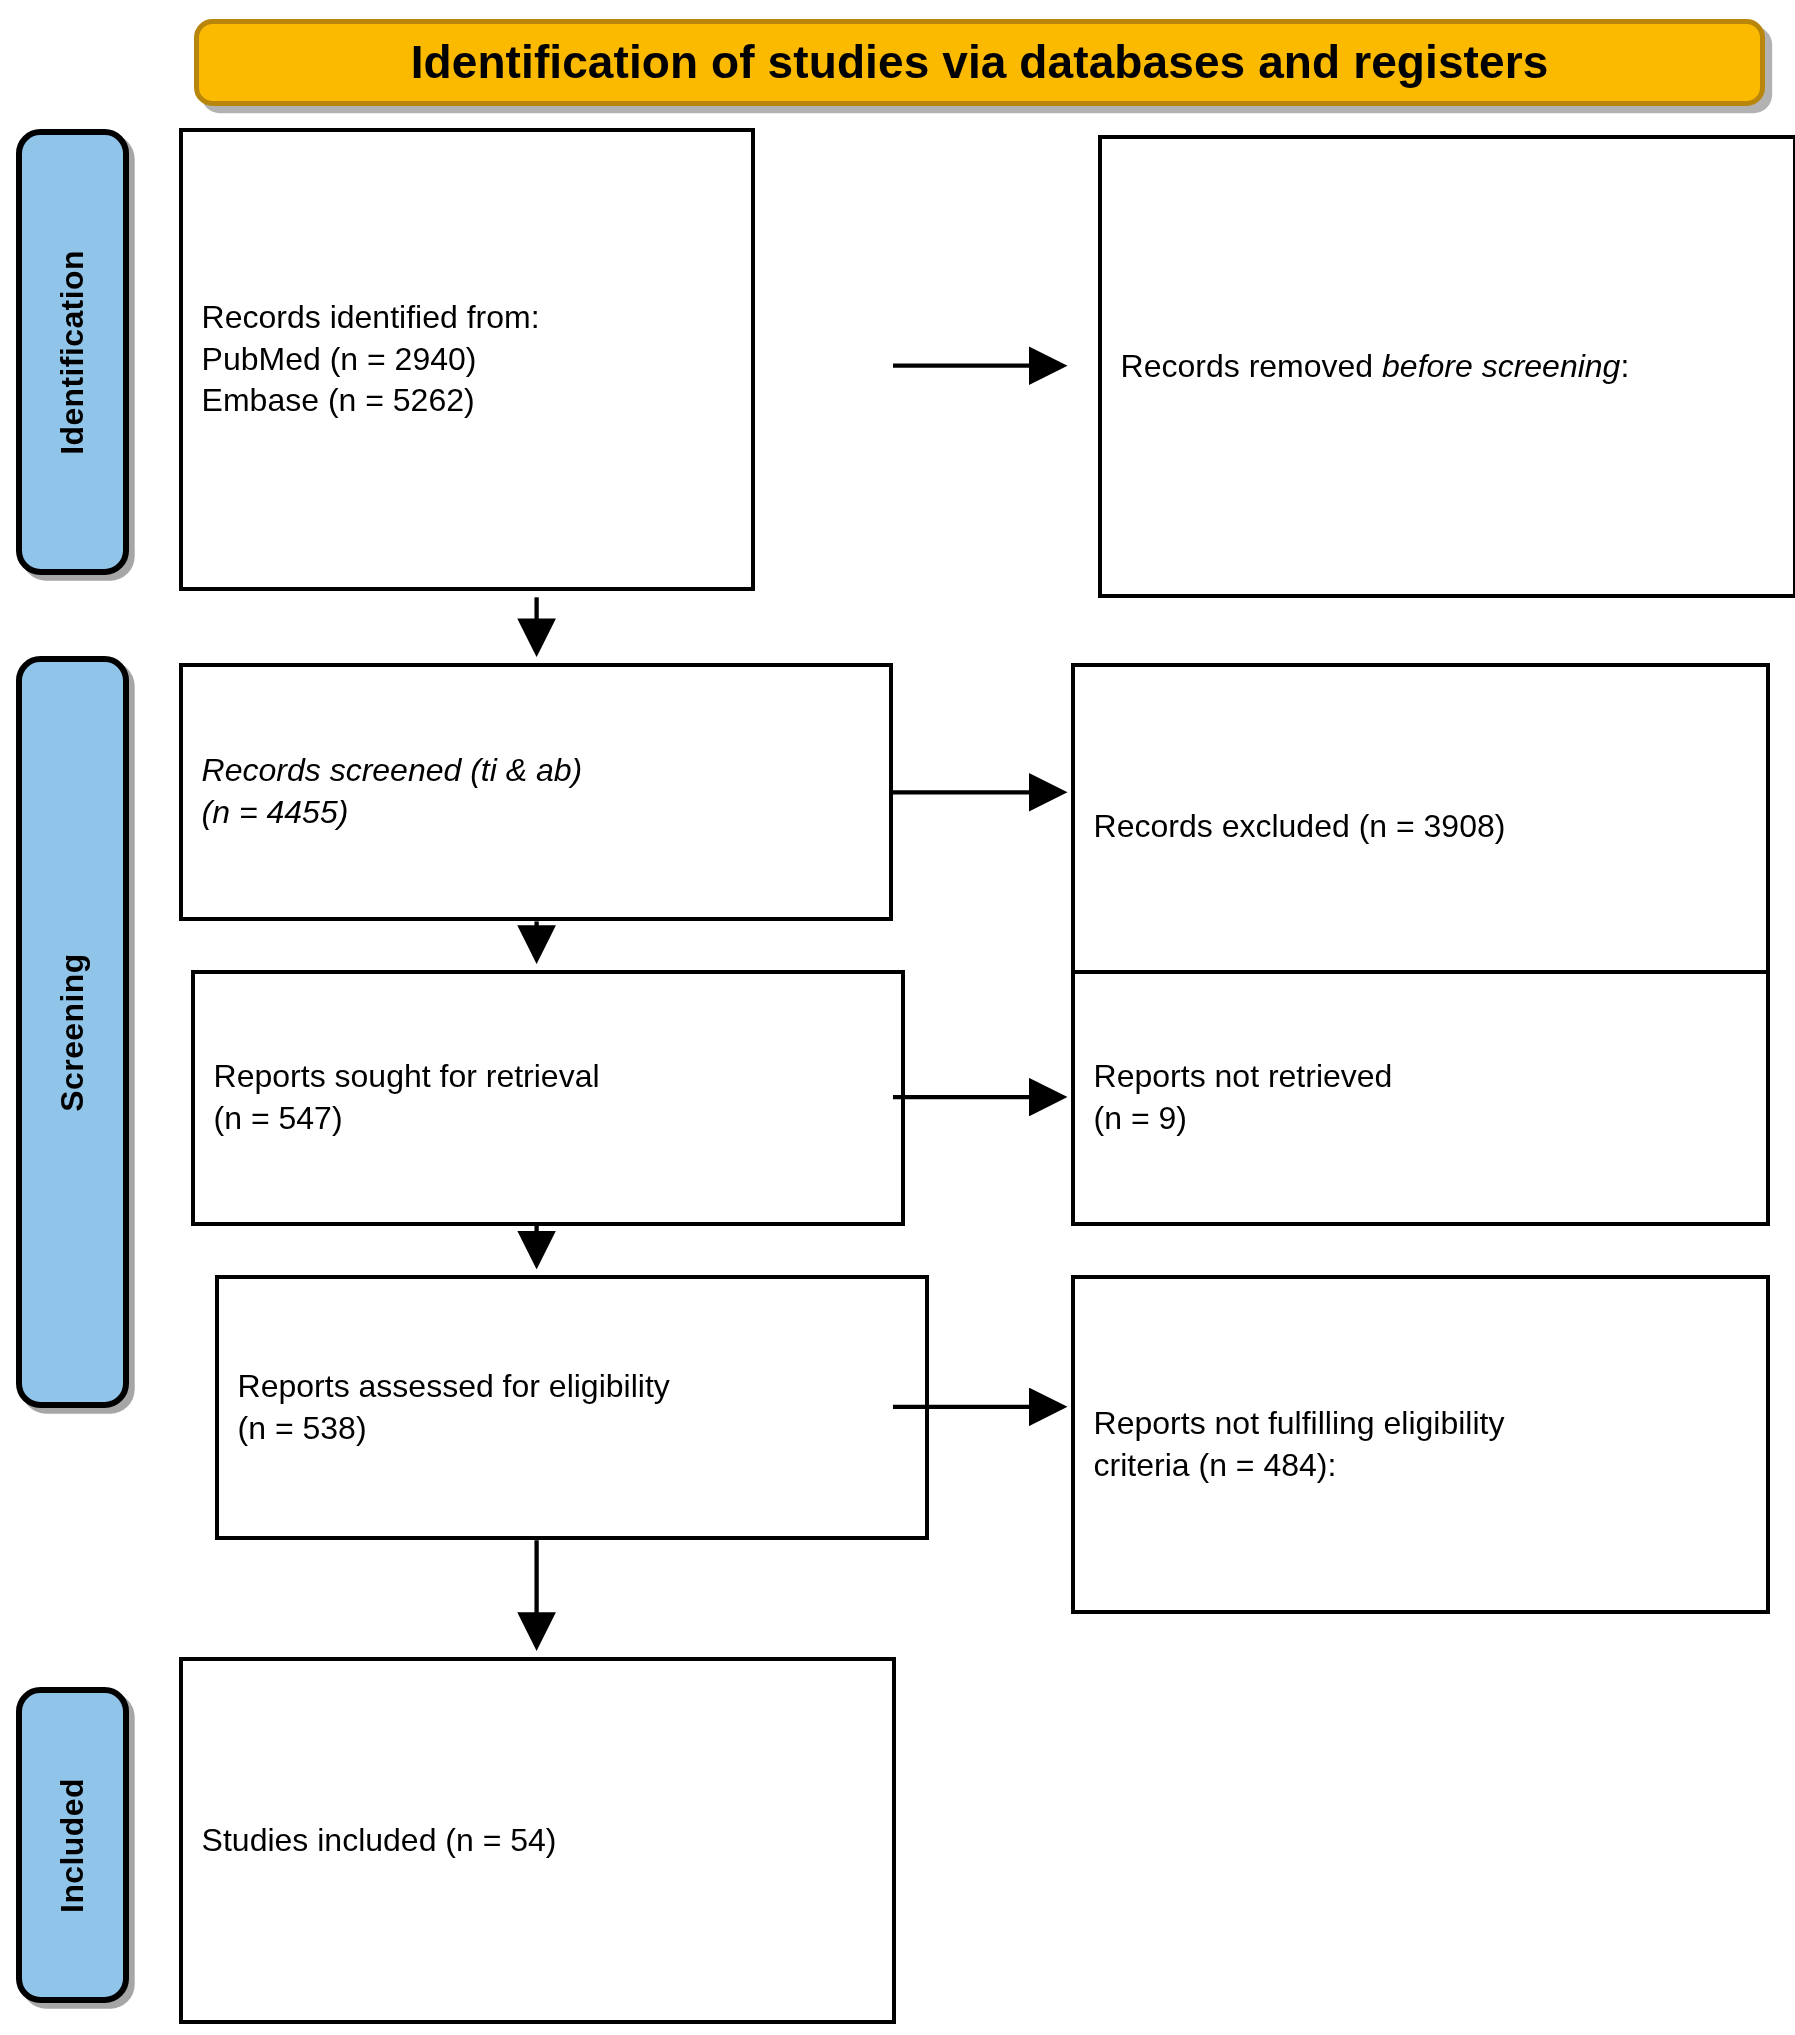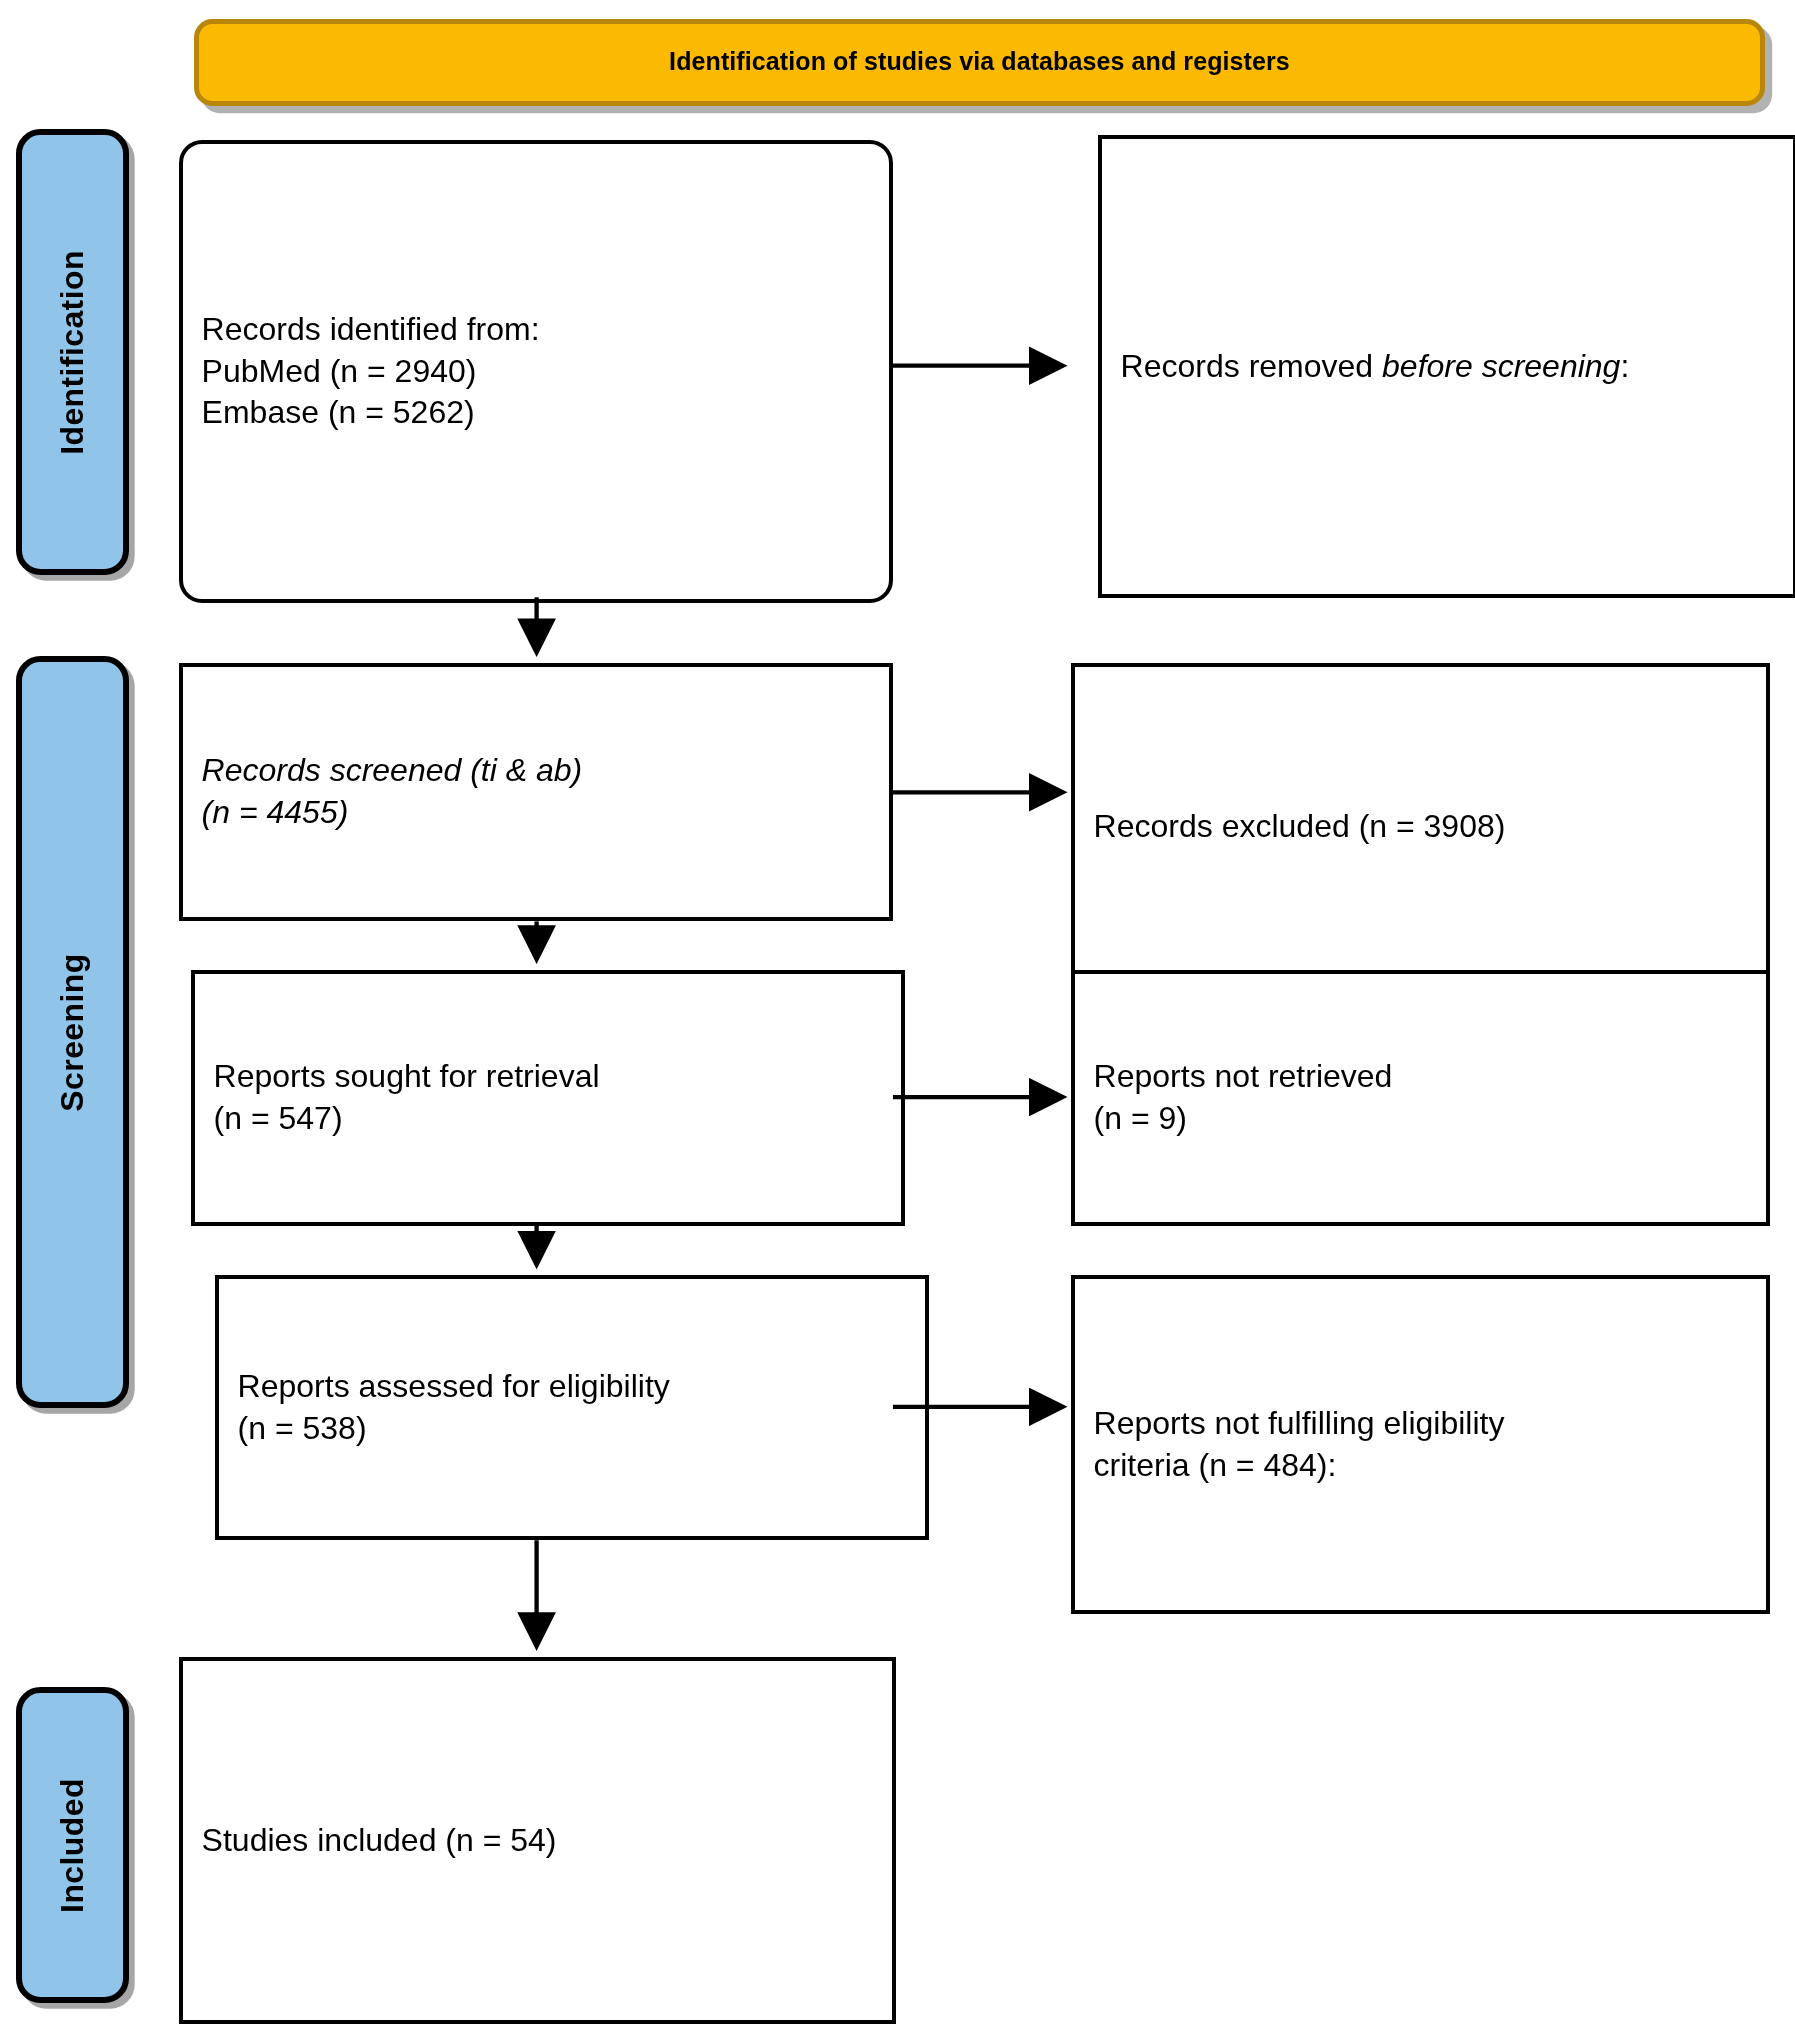--- a/index.html
+++ b/index.html
@@ -31,21 +31,21 @@
     background: #FBB900;
     border: 5px solid #B8860B;
     border-radius: 18.6px;
     box-sizing: border-box;
     display: flex;
     align-items: center;
     justify-content: center;
     box-shadow: 7.2px 7.2px 0 rgba(0,0,0,0.30);
   }
   .banner-text {
-    font-size: 25px;
+    font-size: 46px;
     font-weight: bold;
     color: #000000;
     letter-spacing: 0.1px;
     text-align: center;
     line-height: 1.1;
   }
 
   
   .stage {
     position: absolute;
@@ -84,21 +84,21 @@
   .box-text {
     font-size: 32px;
     line-height: 1.30;
     color: #000000;
     padding: 0 18.6px;
     white-space: pre-line;
   }
   .box-text i { font-style: italic; }
 
   
-  #box-identified        { left: 179px; top: 140px;  width: 714px; height: 463px; border-radius: 23px; }
+  #box-identified        { left: 179px; top: 128px;  width: 576px; height: 463px; }
   #box-screened          { left: 179px; top: 663px;  width: 714px; height: 258px; font-style: italic; }
   #box-sought            { left: 179px; top: 970px; width: 714px; height: 256px; margin-left: 12px; }
   #box-assessed          { left: 179px; top: 1275px; width: 714px; height: 265px; margin-left: 36px; }
   #box-included          { left: 179px; top: 1657px; width: 717px; height: 367px; }
 
   
   #box-removed-before    { left: 1098px; top: 135px;  width: 699px; height: 463px; }
   #box-excluded          { left: 1071px; top: 663px;  width: 699px; height: 328px; }
   #box-not-retrieved     { left: 1071px; top: 970px; width: 699px; height: 256px; }
   #box-not-eligible      { left: 1071px; top: 1275px; width: 699px; height: 339px; }

